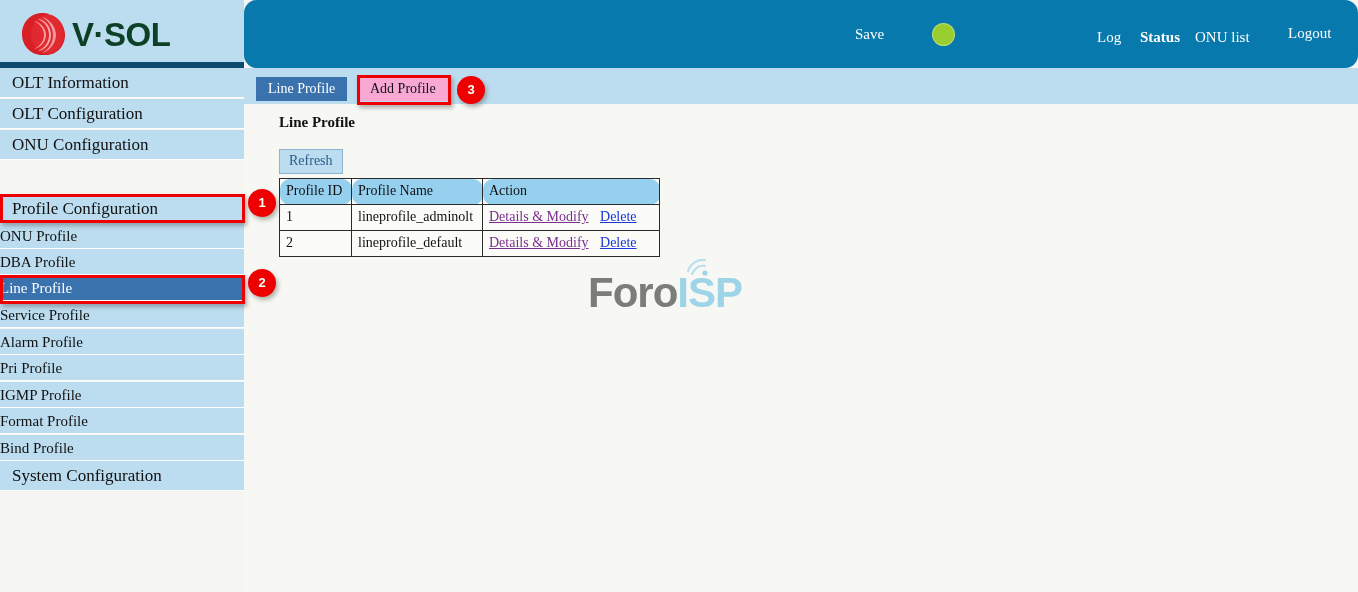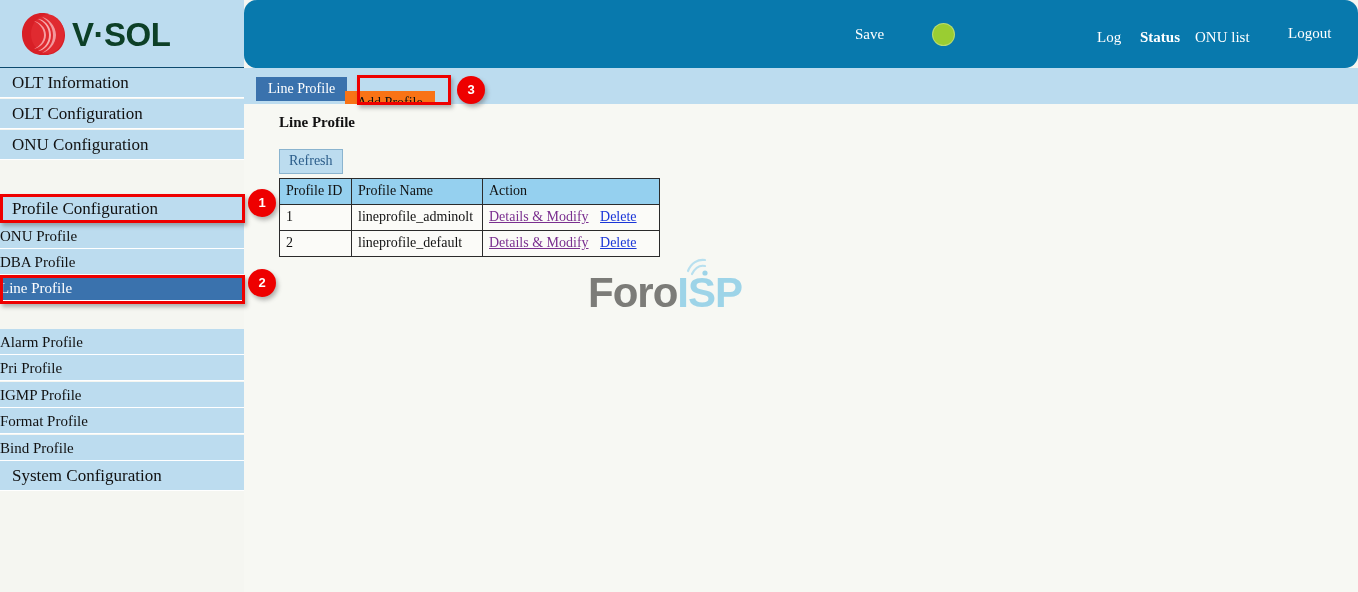--- a/index.html
+++ b/index.html
@@ -22,21 +22,21 @@
   #topbar {
     position: absolute;
     left: 0; top: 0;
     width: 1358px; height: 68px;
   }
   #logo-cell {
     position: absolute;
     left: 0; top: 0;
     width: 244px; height: 68px;
     background: #bcdcef;
-    border-bottom: 1px solid #0c4a6e;
+    border-bottom: 6px solid #0c4a6e;
   }
   #logo-wrap {
     position: absolute;
     left: 20px; top: 12px;
     width: 210px; height: 46px;
   }
   #logo-mark {
     position: absolute;
     left: 0; top: 0;
     width: 46px; height: 46px;
@@ -97,24 +97,23 @@
     font-size: 14px;
     white-space: nowrap;
     cursor: pointer;
   }
   #tab-line {
     left: 12px;
     background: #3a72ad;
     color: #ffffff;
   }
   #tab-add {
-    left: 101px;
-    background: #f97316;
+    left: 114px;
+    background: #f9a8d4;
     color: #111111;
-    margin-top: 14px;
   }
 
   
   #sidebar {
     position: absolute;
     left: 0; top: 68px;
     width: 244px; height: 423px;
     background: #f5f6f1;
   }
   .nav-item {
@@ -181,20 +180,21 @@
     border: 1px solid #2b2b2b;
     font-size: 14px;
     text-align: left;
     padding: 4px 6px 5px;
     color: #111111;
     font-weight: normal;
     height: 21px;
   }
   #profile-table thead th {
     background: #95d0ef;
+    border-radius: 10px;
   }
   #profile-table .c-id   { width: 72px; }
   #profile-table .c-name { width: 131px; }
   #profile-table .c-act  { width: 177px; }
   .lnk-details {
     color: #7a2f8f;
     text-decoration: underline;
     cursor: pointer;
   }
   .lnk-delete {
@@ -308,20 +308,23 @@
     </div>
 
     <div class="nav-item nav-sub" style="top:155px">
       <span>ONU Profile</span>
     </div>
     <div class="nav-item nav-sub" style="top:181px">
       <span>DBA Profile</span>
     </div>
     <div class="nav-item nav-sub selected" style="top:207px">
       <span>Line Profile</span>
+    </div>
+    <div class="nav-item nav-sub" style="top:234px">
+      <span>Service Profile</span>
     </div>
     <div class="nav-item nav-sub" style="top:261px">
       <span>Alarm Profile</span>
     </div>
     <div class="nav-item nav-sub" style="top:287px">
       <span>Pri Profile</span>
     </div>
     <div class="nav-item nav-sub" style="top:314px">
       <span>IGMP Profile</span>
     </div>

